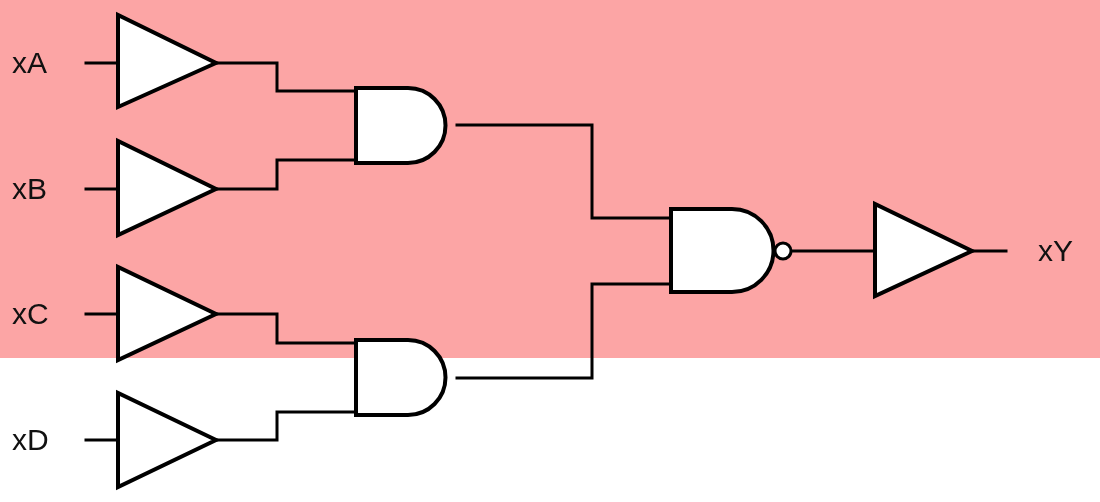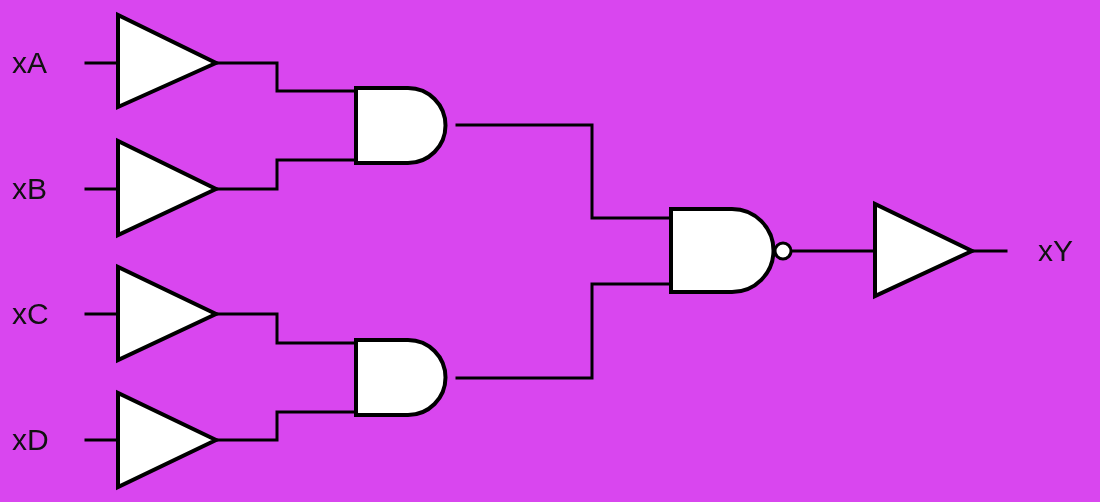--- a/index.html
+++ b/index.html
@@ -9,22 +9,22 @@
   }
   body {
     width: 1100px;
     height: 502px;
     font-family: "Liberation Sans", sans-serif;
     overflow: hidden;
   }
   #circuit-canvas {
     position: relative;
     width: 1100px;
-    height: 502px;
-    background: #d946ef;
+    height: 358px;
+    background: #fca5a5;
     text-decoration: underline;
   }
   #circuit-svg {
     display: block;
     width: 1100px;
     height: 502px;
   }
   .wire {
     fill: none;
     stroke: #000000;

